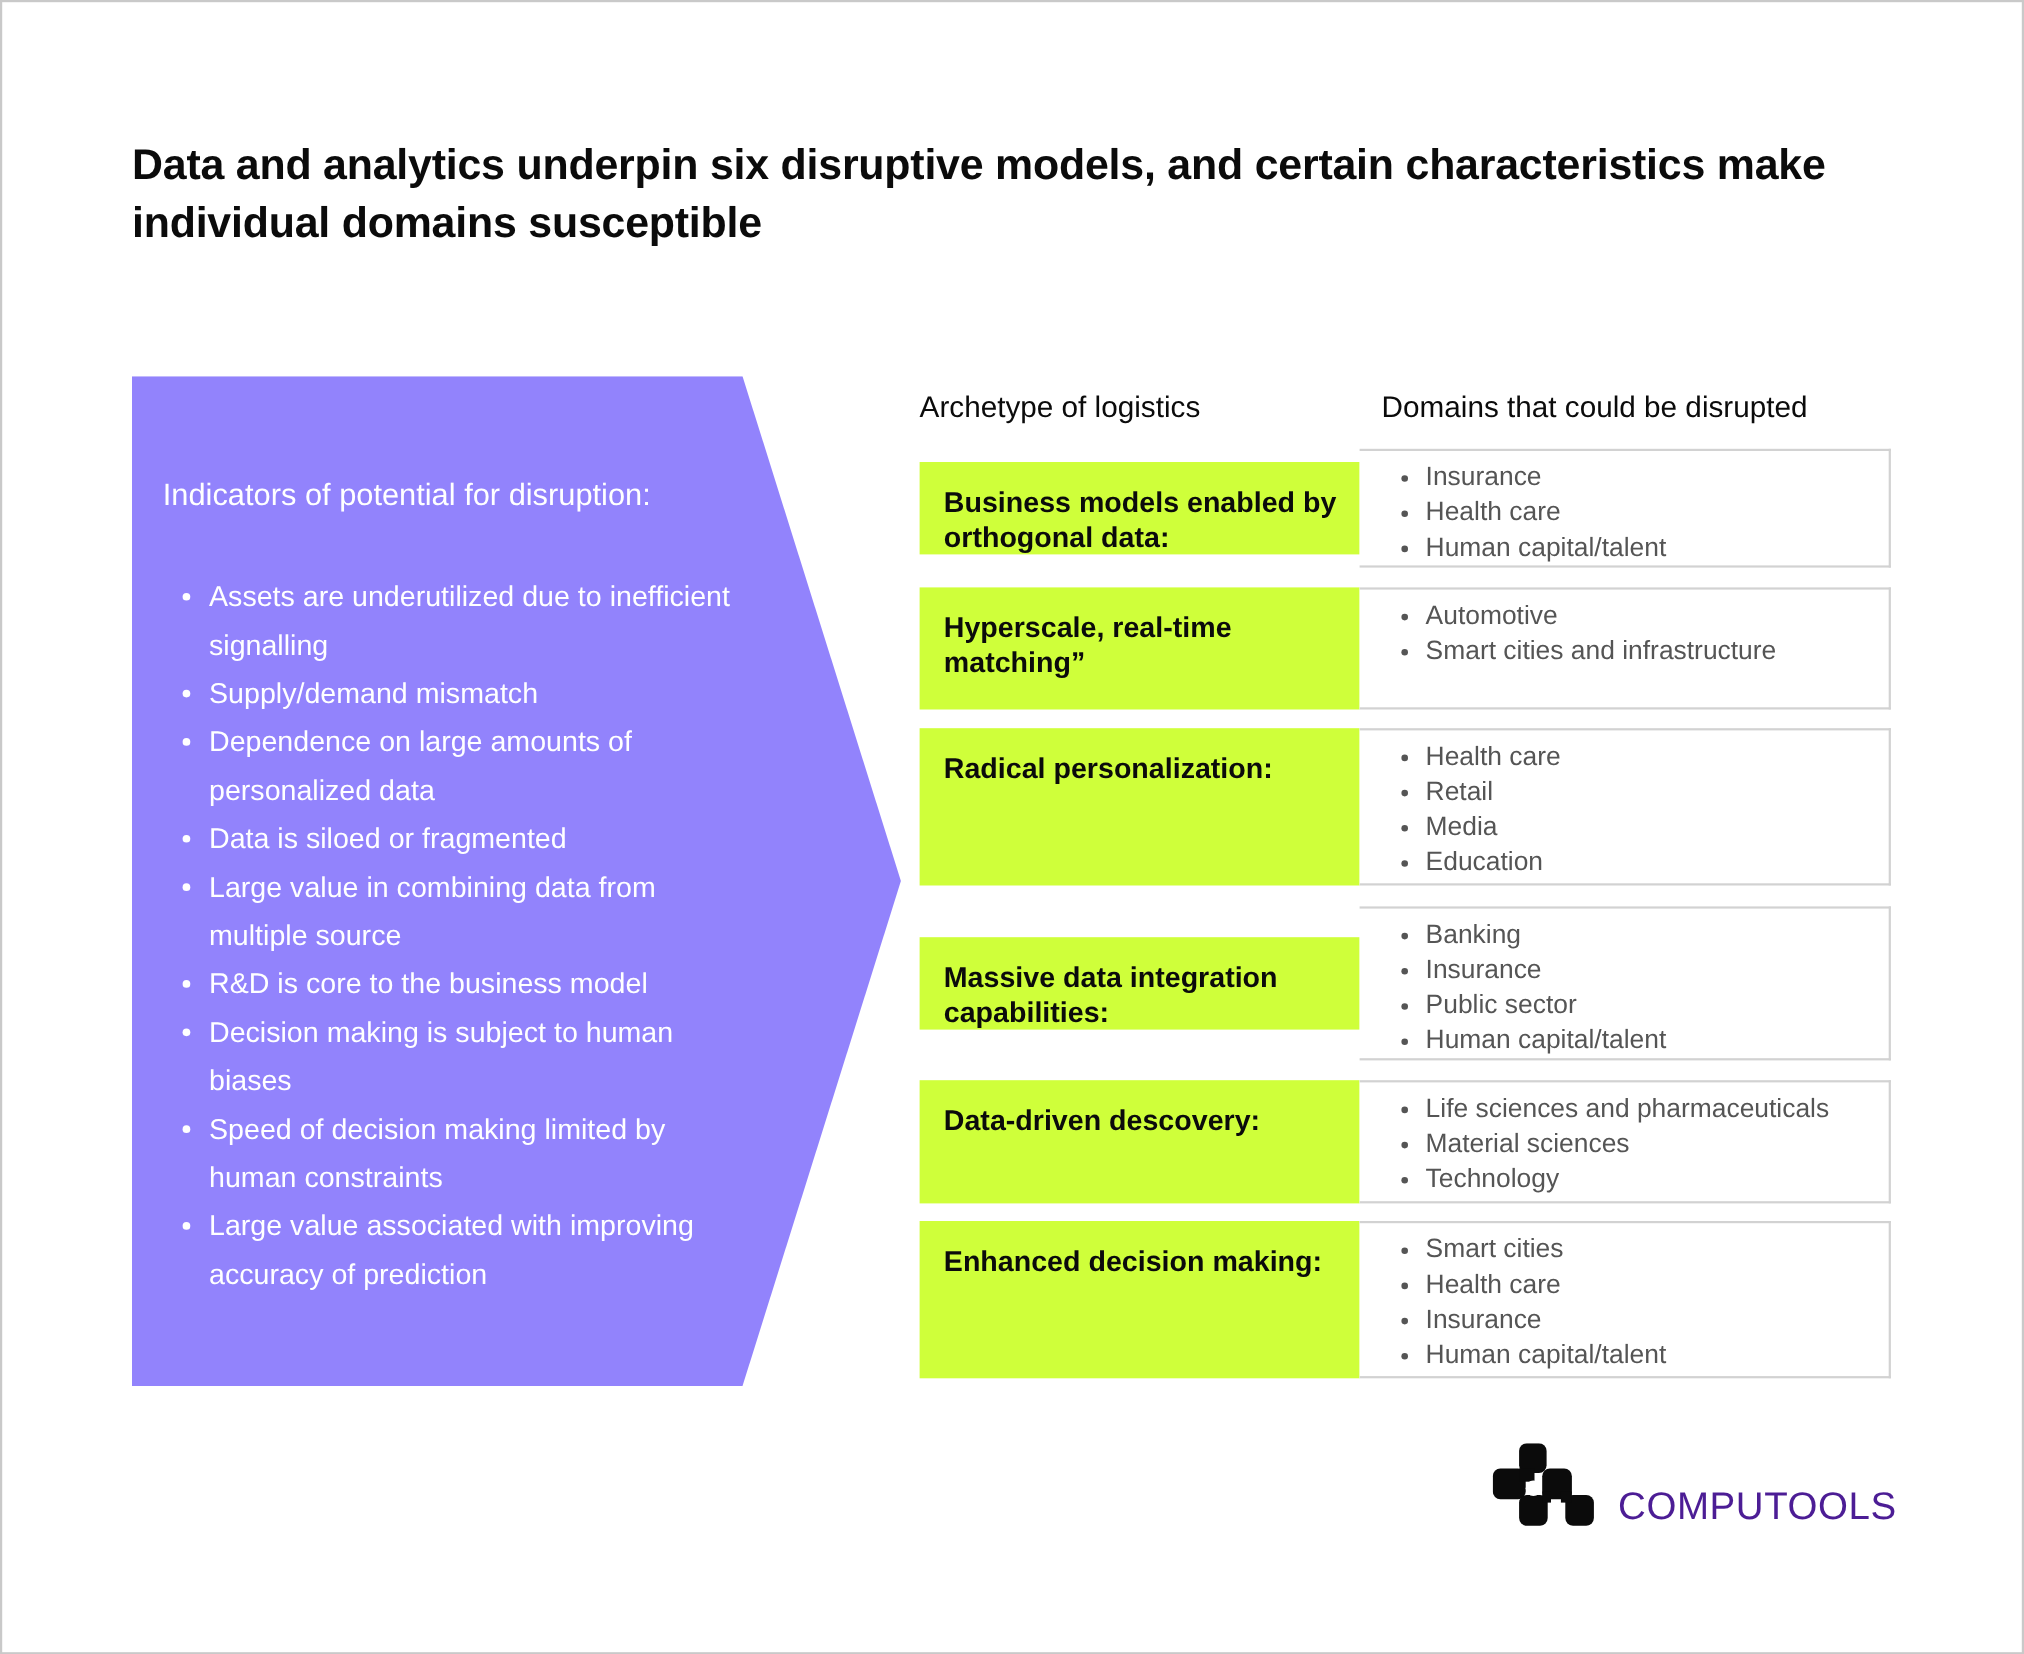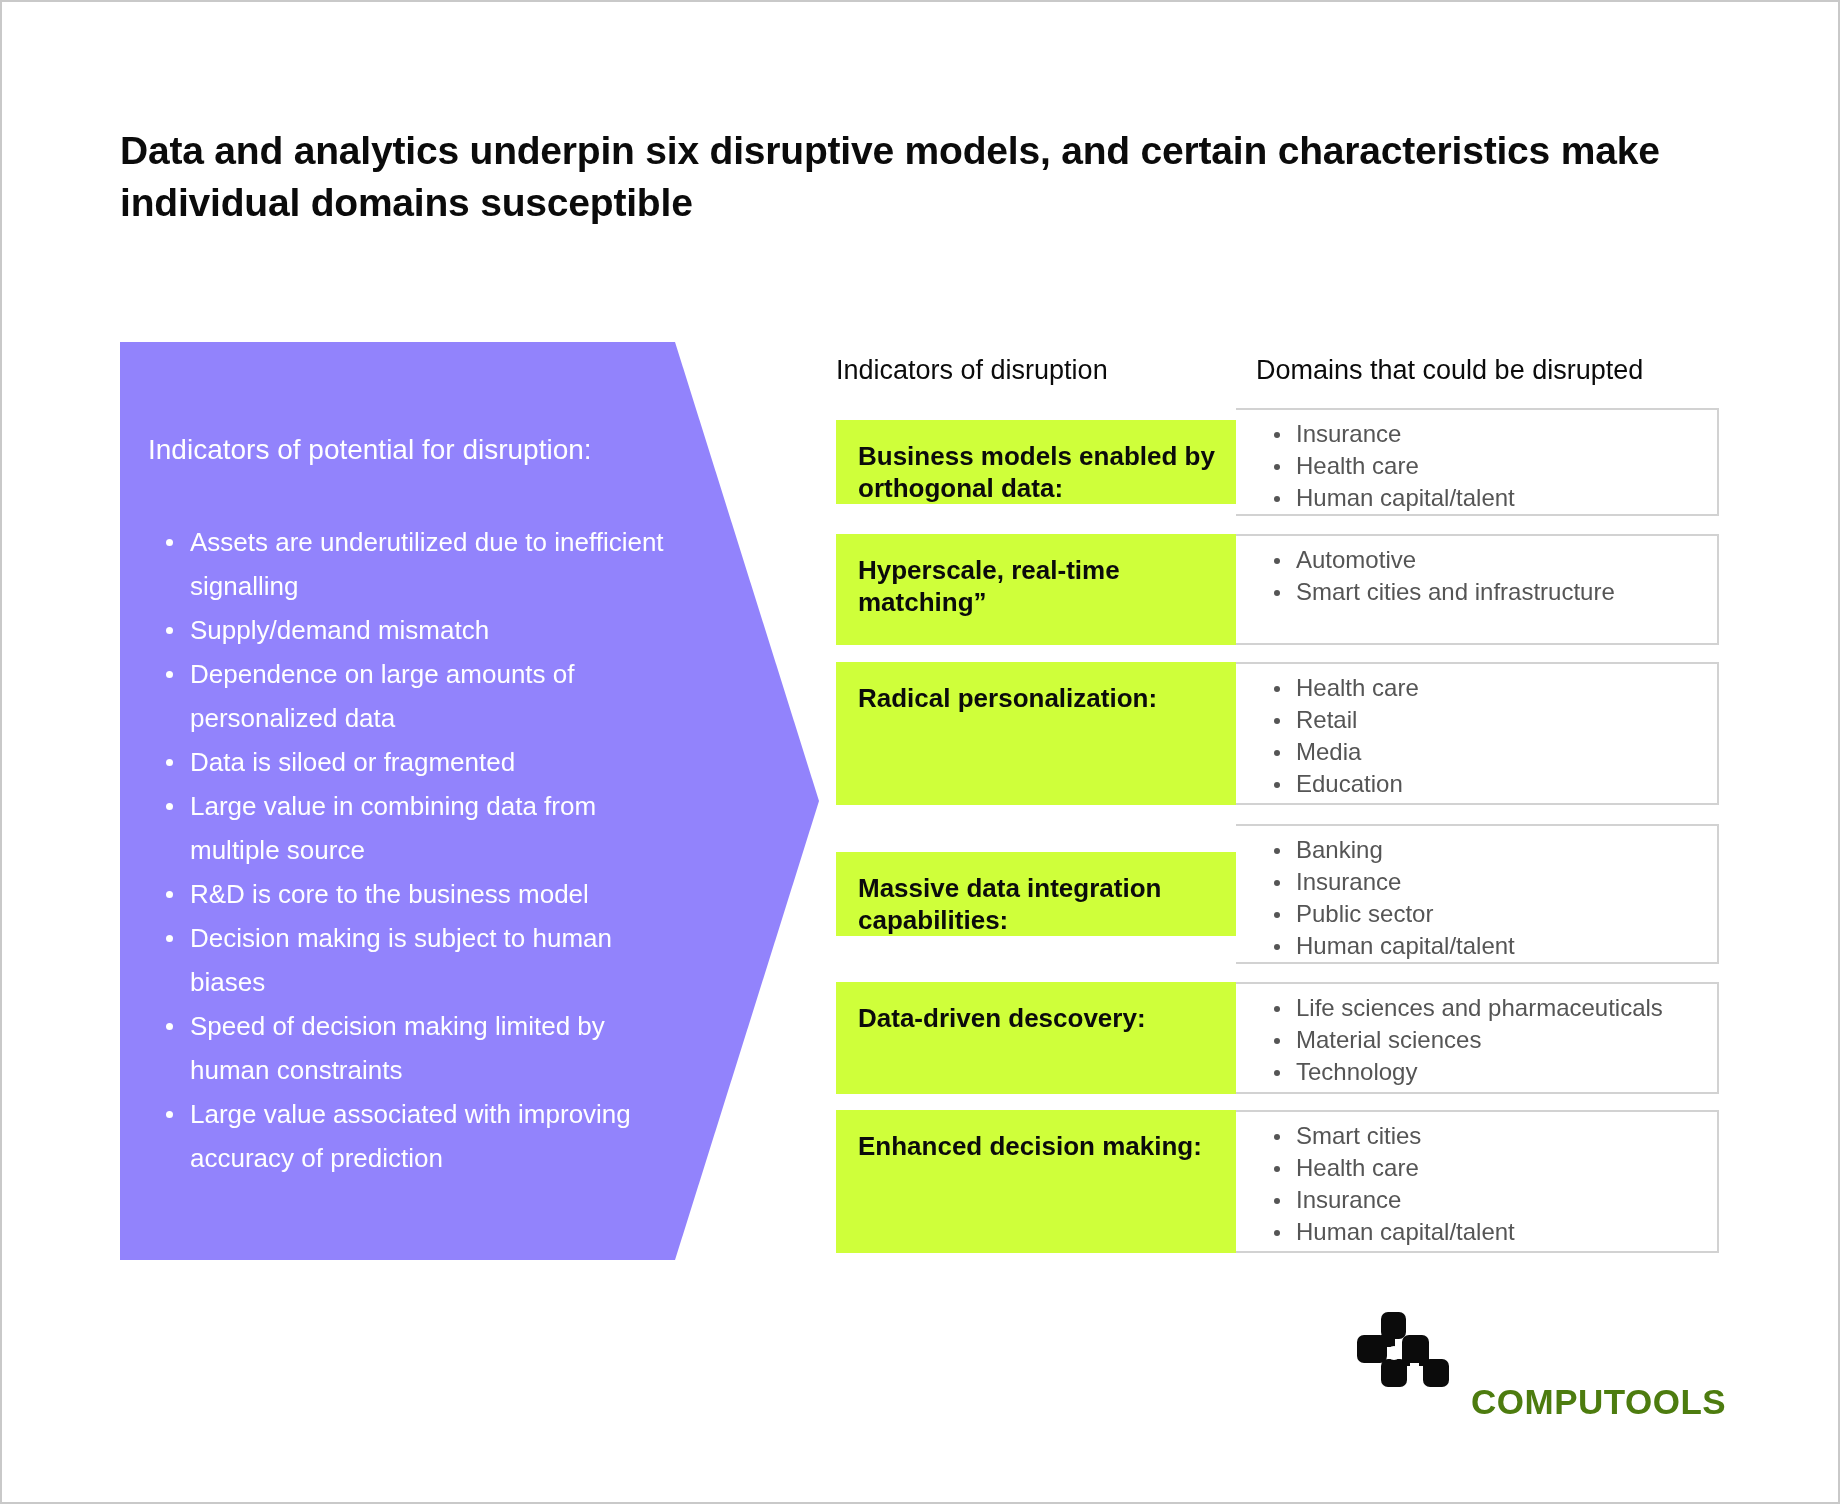--- a/index.html
+++ b/index.html
@@ -23,22 +23,22 @@
   .row .arch { width:400px; background:#cfff3a; box-sizing:border-box; padding:20px 18px 0 22px;
                font-size:26px; line-height:32px; font-weight:600; color:#0b0b0b; }
   .row .doms { flex:1; background:#ffffff; box-sizing:border-box; border:2px solid #d2d2d2; border-left:none;
                padding:8px 10px 0 18px; }
   .row .doms ul { margin:0; padding:0; list-style:none; }
   .row .doms li { position:relative; padding-left:42px; font-size:24px; line-height:32px; color:#555555; }
   .row .doms li::before { content:""; position:absolute; left:20px; top:14px; width:6px; height:6px;
                           border-radius:50%; background:#555555; }
   .logo { position:absolute; left:1357px; top:1312px; width:365px; height:76px; }
   .logo svg { position:absolute; left:0; top:0; }
-  .logo-text { position:absolute; left:114px; top:40px; font-size:35px; line-height:36px; font-weight:700;
-               color:#4d7c0f; letter-spacing:0.5px;margin-top:32px; }
+  .logo-text { position:absolute; left:114px; top:40px; font-size:35px; line-height:36px; font-weight:400;
+               color:#4c1d95; letter-spacing:0.5px; }
 </style>
 </head>
 <body>
 
 <div class="frame"></div>
 
 <h1 class="title">Data and analytics underpin six disruptive models, and certain characteristics make individual domains susceptible</h1>
 
 <div class="chevron">
   <svg width="700" height="918" viewBox="0 0 700 918">
@@ -51,21 +51,21 @@
   <li>Supply/demand mismatch</li>
   <li>Dependence on large amounts of personalized data</li>
   <li>Data is siloed or fragmented</li>
   <li>Large value in combining data from multiple source</li>
   <li>R&amp;D is core to the business model</li>
   <li>Decision making is subject to human biases</li>
   <li>Speed of decision making limited by human constraints</li>
   <li>Large value associated with improving accuracy of prediction</li>
 </ul>
 
-<div class="col-head a">Indicators of disruption</div>
+<div class="col-head a">Archetype of logistics</div>
 <div class="col-head b">Domains that could be disrupted</div>
 
 <div class="row" style="top:406px;height:111px;align-items:center;">
   <div class="arch">Business models enabled by orthogonal data:</div>
   <div class="doms">
     <ul>
       <li>Insurance</li>
       <li>Health care</li>
       <li>Human capital/talent</li>
     </ul>

